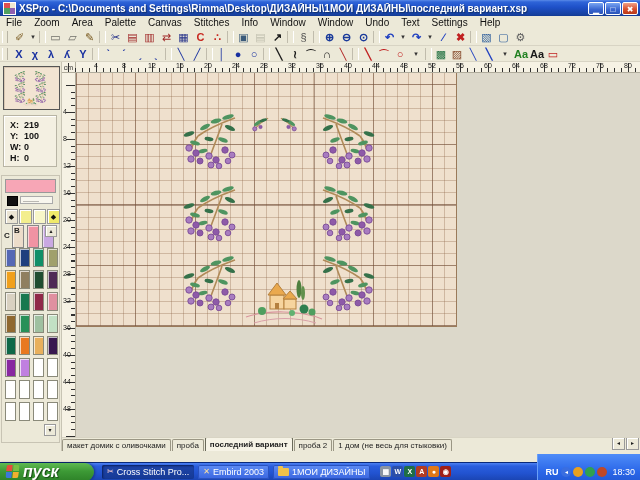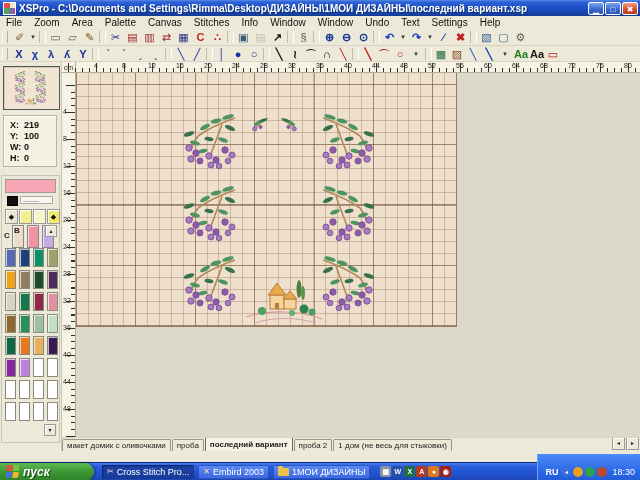--- a/index.html
+++ b/index.html
@@ -119,21 +119,21 @@
     border:1px solid #c4c0b0;box-sizing:border-box;}
   .status-right{position:absolute;left:380px;top:0;width:258px;height:11px;border:1px solid #c4c0b0;
     box-sizing:border-box;font-size:9px;line-height:9px;text-align:center;color:#111;}
   
   .taskbar{position:absolute;left:0;top:462px;width:640px;height:18px;
     background:linear-gradient(180deg,#4e82f2 0%,#2a5ede 18%,#2253d0 60%,#1b45b4 100%);
     border-top:1px solid #0a2a7a;box-sizing:border-box;display:flex;align-items:center;}
   .start-btn{height:18px;width:94px;display:flex;align-items:center;gap:4px;padding-left:6px;box-sizing:border-box;
     background:linear-gradient(180deg,#5fba52 0%,#3d9a36 45%,#2e8228 100%);
     border-radius:0 9px 9px 0;box-shadow:1px 0 3px rgba(0,0,0,.4);}
-  .start-label{color:#fff;font-size:12px;font-weight:bold;font-style:italic;text-shadow:1px 1px 1px #1a4a16;}
+  .start-label{color:#fff;font-size:16px;font-weight:bold;font-style:italic;text-shadow:1px 1px 1px #1a4a16;}
   .win-logo{width:13px;height:13px;display:grid;grid-template-columns:1fr 1fr;grid-template-rows:1fr 1fr;
     gap:1px;transform:skewX(-6deg);border-radius:2px;overflow:hidden;}
   .win-logo i{display:block;}
   #task-buttons{display:flex;gap:4px;margin-left:8px;}
   .task-btn{height:14px;display:flex;align-items:center;gap:3px;padding:0 5px;border-radius:2px;
     background:linear-gradient(180deg,#5e8cf4,#3a66e0);box-shadow:inset 0 0 0 1px #2a52c0;
     color:#fff;font-size:9px;white-space:nowrap;overflow:hidden;}
   .task-btn.active{background:linear-gradient(180deg,#1e44a8,#163a96);box-shadow:inset 1px 1px 2px #0a2060;}
   .task-btn .t-ico{font-size:8px;}
   .task-btn .task-label{max-width:86px;overflow:hidden;text-overflow:ellipsis;}

